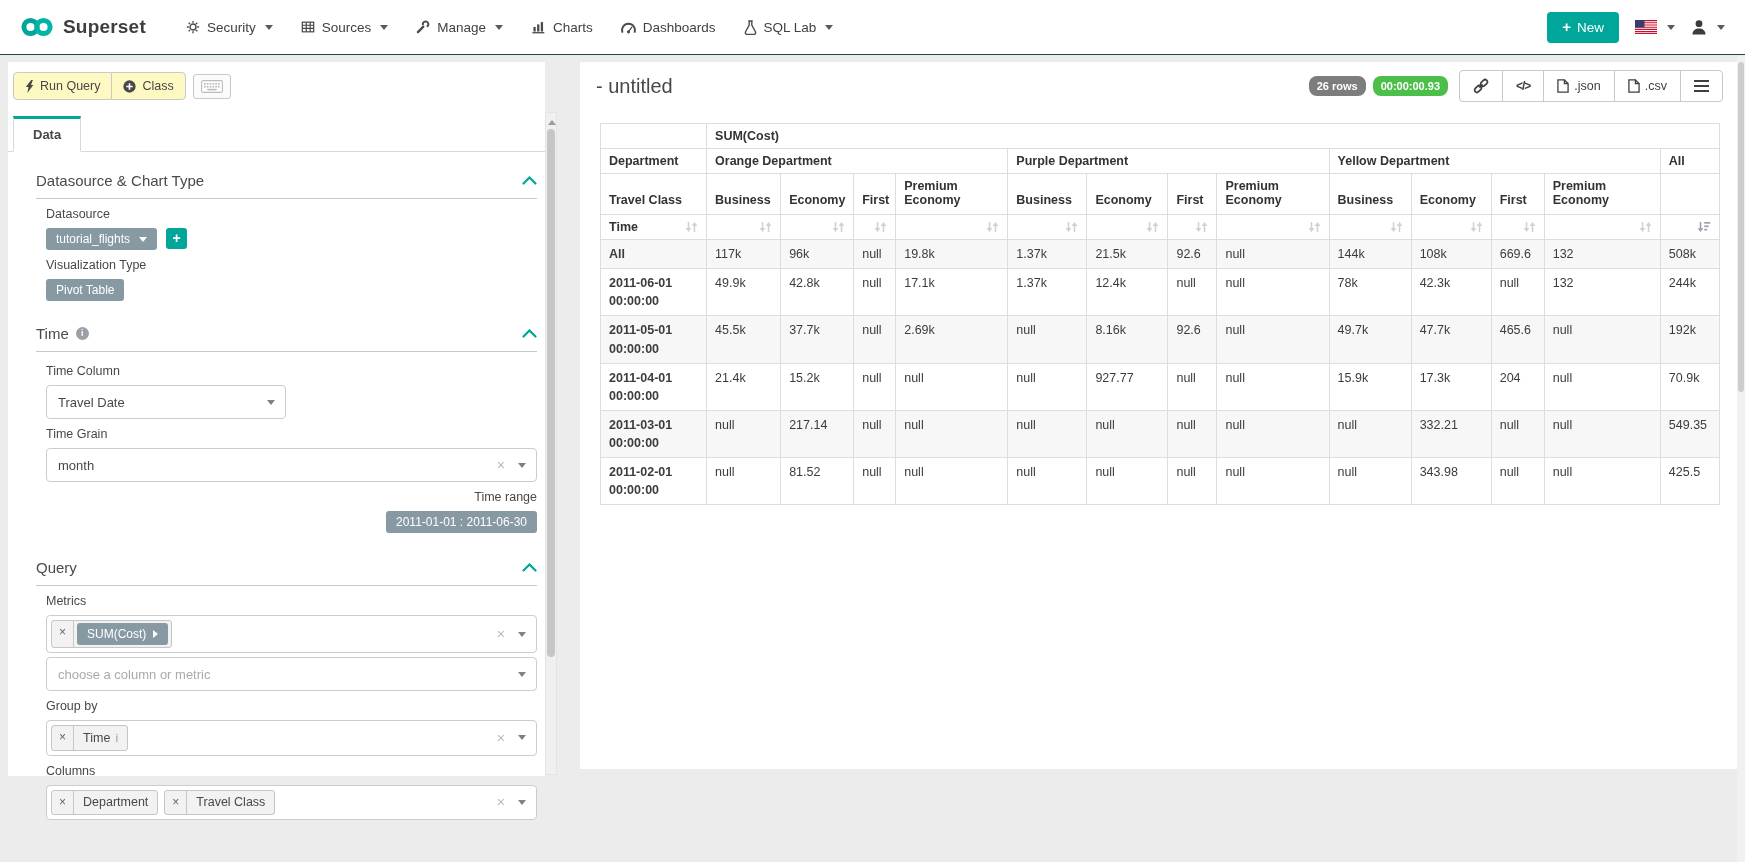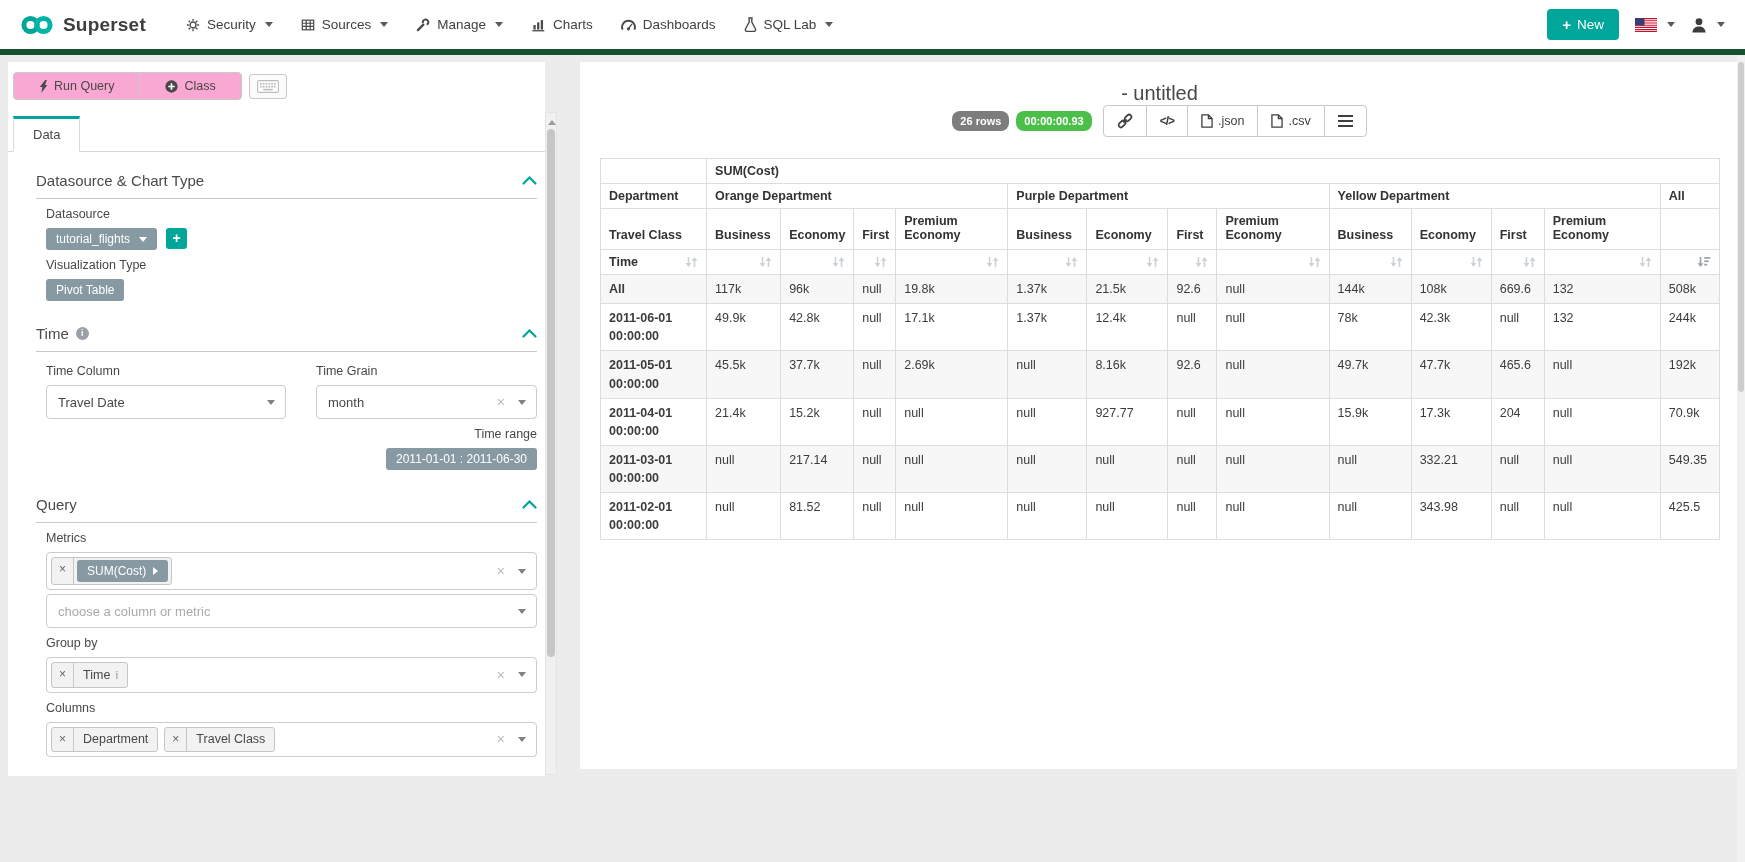--- a/index.html
+++ b/index.html
@@ -1,68 +1,68 @@
 <!DOCTYPE html>
 <html><head>
 <meta charset="utf-8">
 <style>
   * { box-sizing: border-box; }
   html,body { margin:0; padding:0; width:1745px; height:862px; background:#ececec;
     font-family:"Liberation Sans", sans-serif; overflow:hidden; position:relative; }
 
   
   .navbar { position:absolute; left:0; top:0; width:1745px; height:55px; background:#fff;
-    border-bottom:6px solid #14532d; display:flex; align-items:center; padding:0 20px; z-index:5; }
+    border-bottom:1px solid #14532d; display:flex; align-items:center; padding:0 20px; z-index:5; }
   .brand { display:flex; align-items:center; gap:9px; margin-right:26px; cursor:pointer; }
   .brand-name { font-size:19px; font-weight:bold; color:#3e3e3e; letter-spacing:.2px; }
   .nav-menu { display:flex; align-items:center; height:100%; }
   .nav-item { display:flex; align-items:center; gap:7px; padding:0 14px; height:100%;
     font-size:13.5px; color:#414141; cursor:pointer; }
   .caret { display:inline-block; width:0; height:0; border:4px solid transparent;
     border-top:5px solid #5a5a5a; border-bottom:none; margin-left:2px; }
   .caret-white { border-top-color:#fff; }
   .nav-right { margin-left:auto; display:flex; align-items:center; gap:16px; }
   .btn-new { display:flex; align-items:center; gap:6px; background:#00a699; color:#fff;
     border:none; border-radius:4px; font-size:13.5px; padding:8px 15px; cursor:pointer;
     font-family:inherit; }
   .btn-new .plus { font-weight:bold; font-size:15px; line-height:10px; }
   .flag-wrap, .user-wrap { display:flex; align-items:center; gap:8px; cursor:pointer; }
   .ic { display:inline-flex; align-items:center; }
 
   
   .left-panel { position:absolute; left:8px; top:62px; width:537px; height:714px; background:#fff; }
   .toolbar { padding:10px 0 0 5px; display:flex; align-items:center; }
-  .btn { background:#f9a8d4; border:1px solid #c9c9c9; color:#474747; font-size:12.5px;
-    padding:6px 25px; cursor:pointer; display:inline-flex; align-items:center; gap:6px;
+  .btn { background:#fef9c3; border:1px solid #c9c9c9; color:#474747; font-size:12.5px;
+    padding:6px 11px; cursor:pointer; display:inline-flex; align-items:center; gap:6px;
     font-family:inherit; }
   .btn-group { display:inline-flex; }
   .btn-group .btn:first-child { border-radius:4px 0 0 4px; }
   .btn-group .btn:last-child { border-radius:0 4px 4px 0; margin-left:-1px; }
   .btn-kbd { margin-left:7px; border-radius:3px; background:#fbfbfb; padding:5px 7px; }
   .tabbar { margin-top:15px; border-bottom:1px solid #d9d9d9; padding-left:5px; }
   .tab { display:inline-block; background:#fff; border:1px solid #d9d9d9; border-bottom:1px solid #fff;
-    border-top:3px solid #00a699; padding:8px 19px 9px; font-weight:normal; font-size:13px;
+    border-top:3px solid #00a699; padding:8px 19px 9px; font-weight:bold; font-size:13px;
     color:#484848; position:relative; top:1px; cursor:pointer; }
   .controls { padding:20px 8px 0 28px; }
   .section { margin-bottom:10px; }
   .sec-head { display:flex; justify-content:space-between; align-items:center;
     padding-bottom:9px; border-bottom:1px solid #c9c9c9; margin-bottom:4px; }
   .sec-title { font-size:15px; color:#4a4a4a; display:flex; align-items:center; gap:7px; }
   .info-circle { width:13px; height:13px; border-radius:50%; background:#9aa0a6; color:#fff;
     font-size:9px; font-weight:bold; text-align:center; line-height:13px; display:inline-block; }
   .control { margin:0 0 4px 10px; }
   .control-label { font-size:12.5px; color:#484848; margin:8px 0 7px; }
   .token { display:inline-flex; align-items:center; gap:7px; background:#8799a3; color:#fff;
     font-size:12px; padding:4px 10px; border-radius:3px; cursor:pointer; white-space:nowrap; }
   .caret-right { display:inline-block; width:0; height:0; border:4px solid transparent;
     border-left:5px solid #fff; border-right:none; }
   .add-btn { width:21px; height:21px; background:#00a699; border-radius:3px; color:#fff;
     border:none; font-weight:bold; font-size:14px; line-height:19px; margin-left:9px;
     cursor:pointer; vertical-align:middle; }
-  .row2 { display:flex; }
+  .row2 { display:flex;flex-direction:column; }
   .row2 .colA { width:240px; margin-right:30px; }
   .row2 .colB { flex:1; }
   .sselect, .mselect { border:1px solid #ccc; border-radius:4px; background:#fff; min-height:34px;
     display:flex; align-items:center; padding:2px 10px 2px 4px; font-size:13px; color:#484848;
     cursor:pointer; }
   .sselect .val { padding-left:7px; }
   .spacer { flex:1; }
   .sel-x { color:#b8b8b8; font-size:14px; margin-right:11px; line-height:1; }
   .caret-gray { border-top-color:#808080; }
   .placeholder { color:#aaa; padding-left:7px; }
@@ -81,22 +81,22 @@
   .panel-scrollbar .arrow-up { position:absolute; top:3px; left:2px; width:0; height:0;
     border:4px solid transparent; border-bottom:5px solid #9b9b9b; }
   .panel-scrollbar .thumb { position:absolute; top:16px; left:1px; width:8px; height:528px;
     background:#c6c6c6; border-radius:4px; }
   .page-scrollbar { position:absolute; right:0; top:56px; width:8px; height:806px; background:#f1f1f1; }
   .page-scrollbar .thumb { position:absolute; top:6px; left:1px; width:6px; height:330px;
     background:#cdcdcd; border-radius:3px; }
 
   
   .right-panel { position:absolute; left:580px; top:62px; width:1157px; height:707px; background:#fff; }
-  .result-header { display:flex; align-items:center; justify-content:flex-start;
-    padding:20px 14px 0 16px;flex-direction:column; }
+  .result-header { display:flex; align-items:center; justify-content:space-between;
+    padding:8px 14px 0 16px; }
   .result-title { font-size:20px; color:#484848; }
   .result-actions { display:flex; align-items:center; }
   .badge { font-size:11px; font-weight:bold; color:#fff; padding:4px 8px; border-radius:8px;
     margin-right:7px; white-space:nowrap; }
   .badge-rows { background:#7d7d7d; }
   .badge-timer { background:#4bbf4a; }
   .act-group { display:inline-flex; margin-left:4px; }
   .act-btn { background:#fff; border:1px solid #c9c9c9; padding:6px 13px; height:32px;
     display:inline-flex; align-items:center; gap:5px; margin-left:-1px; cursor:pointer;
     font-size:12.5px; color:#3f3f3f; font-family:inherit; }

